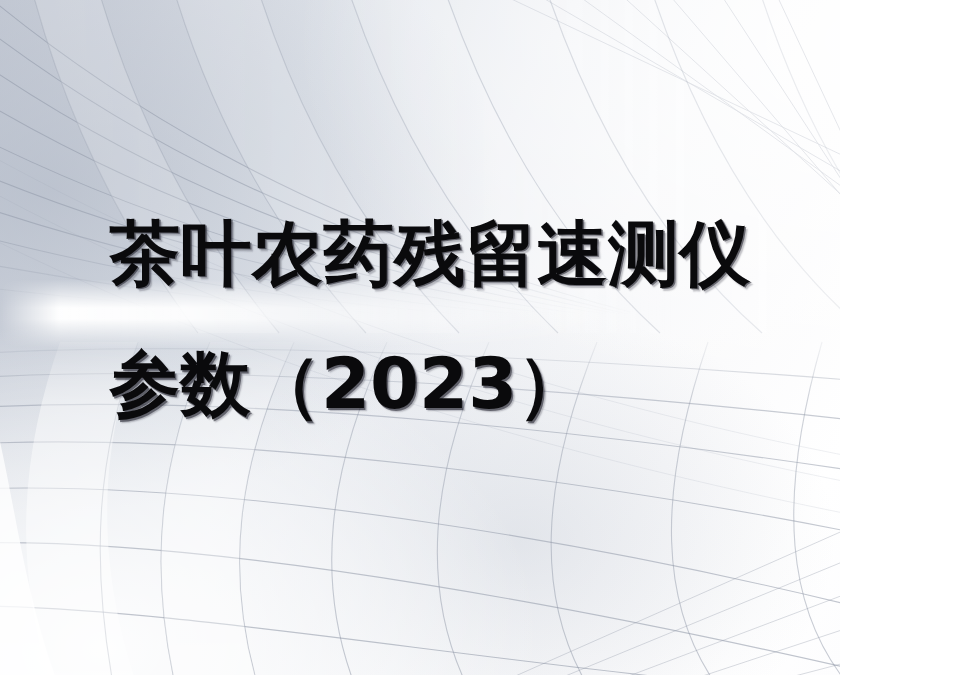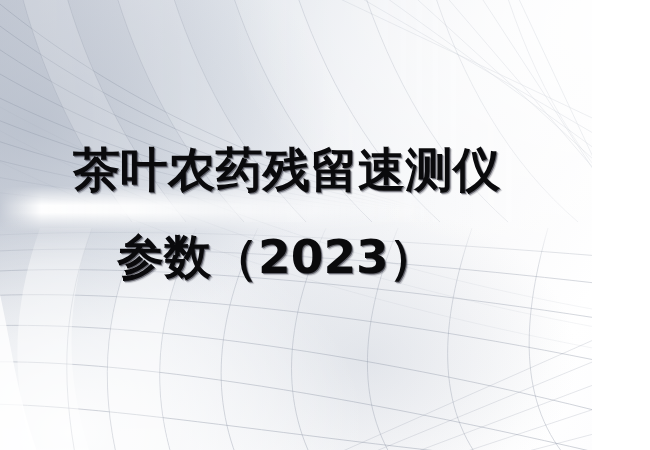--- a/index.html
+++ b/index.html
@@ -11,21 +11,20 @@
   body {
     font-family: "DejaVu Sans", "Liberation Sans", sans-serif;
   }
 
   #banner {
     position: relative;
     width: 560px;
     height: 450px;
     overflow: hidden;
     background: #e6e9ee;
-    padding-left: 32px;
   }
 
   
   .bg-layer {
     position: absolute;
     inset: 0;
     pointer-events: none;
   }
 
   
@@ -92,21 +91,20 @@
     line-height: 87px;
     font-weight: 700;
     letter-spacing: 0.5px;
     white-space: nowrap;
     text-shadow:
        1px 1px 0 rgba(30,30,40,0.55),
        2px 2px 1px rgba(40,40,55,0.28);
   }
   .title-line.line-2 {
     letter-spacing: 0px;
-    margin-left: 44px;
   }
 </style>
 </head>
 <body>
 
 <div id="banner">
 
   <div class="bg-layer bg-base"></div>
   <div class="bg-layer bg-blob-a"></div>
   <div class="bg-layer bg-blob-d"></div>

